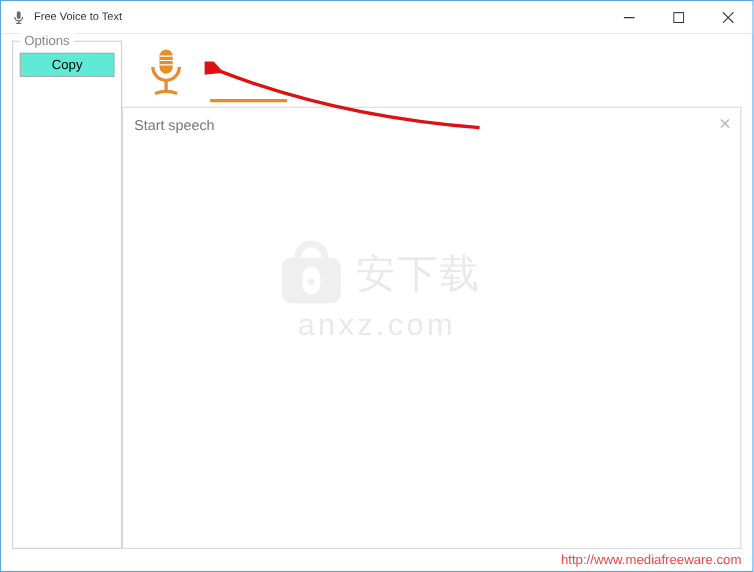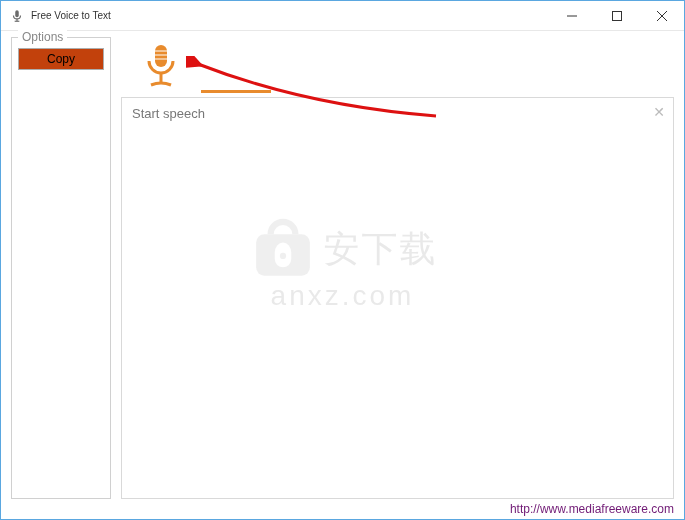--- a/index.html
+++ b/index.html
@@ -46,21 +46,20 @@
   color: #333;
   background: transparent;
   border: none;
   cursor: pointer;
 }
 
 .client {
   display: flex;
   height: calc(100% - 30px - 20px);
   padding: 6px 10px 0 10px;
-  gap: 10px;
   justify-content: flex-end;
 }
 .options-panel {
   width: 100px;
   border: 1px solid #d0d0d0;
   position: relative;
   padding: 10px 6px 6px 6px;
 }
 .options-panel .legend {
   position: absolute;
@@ -69,21 +68,21 @@
   background: #fff;
   padding: 0 4px;
   color: #888;
   font-size: 12px;
 }
 .opt-btn {
   display: block;
   width: 100%;
   height: 22px;
   margin-bottom: 3px;
-  background: #c2410c;
+  background: #5eead4;
   border: 1px solid #adadad;
   font-size: 12px;
   cursor: pointer;
 }
 
 .main {
   flex: 1;
   display: flex;
   flex-direction: column;
   position: relative;
@@ -127,21 +126,21 @@
 }
 
 .footer {
   height: 20px;
   display: flex;
   justify-content: flex-end;
   align-items: center;
   padding: 0 10px;
 }
 .footer a {
-  color: #701a75;
+  color: #ef4444;
   font-size: 12px;
   text-decoration: none;
   text-align: center;
 }
 
 
 .watermark {
   position: absolute;
   top: 50%;
   left: 50%;

